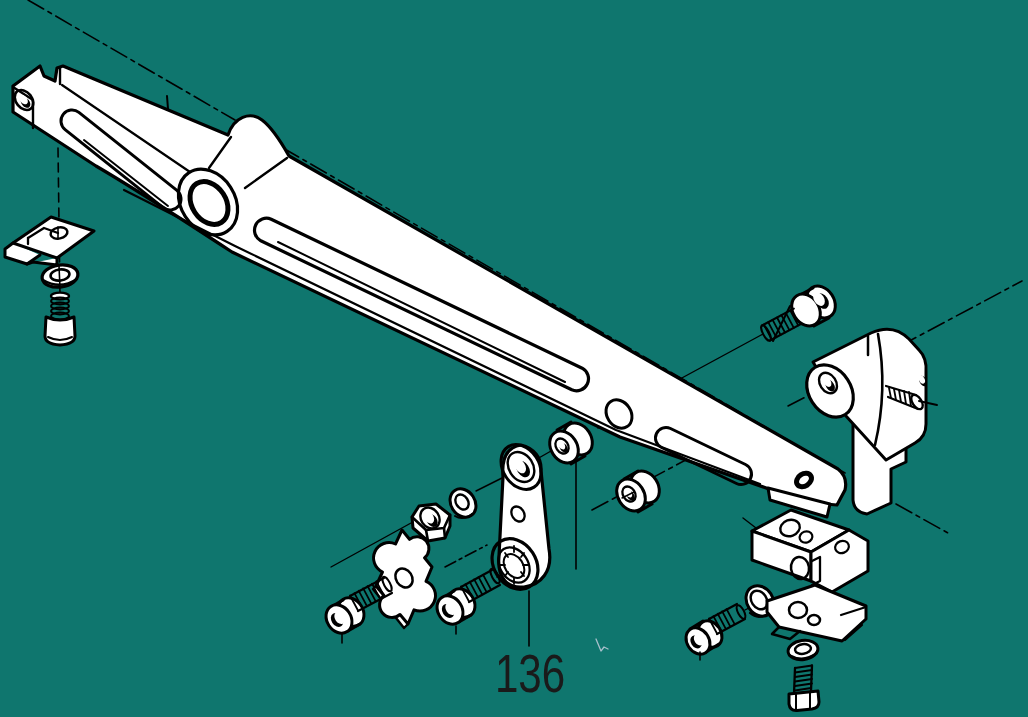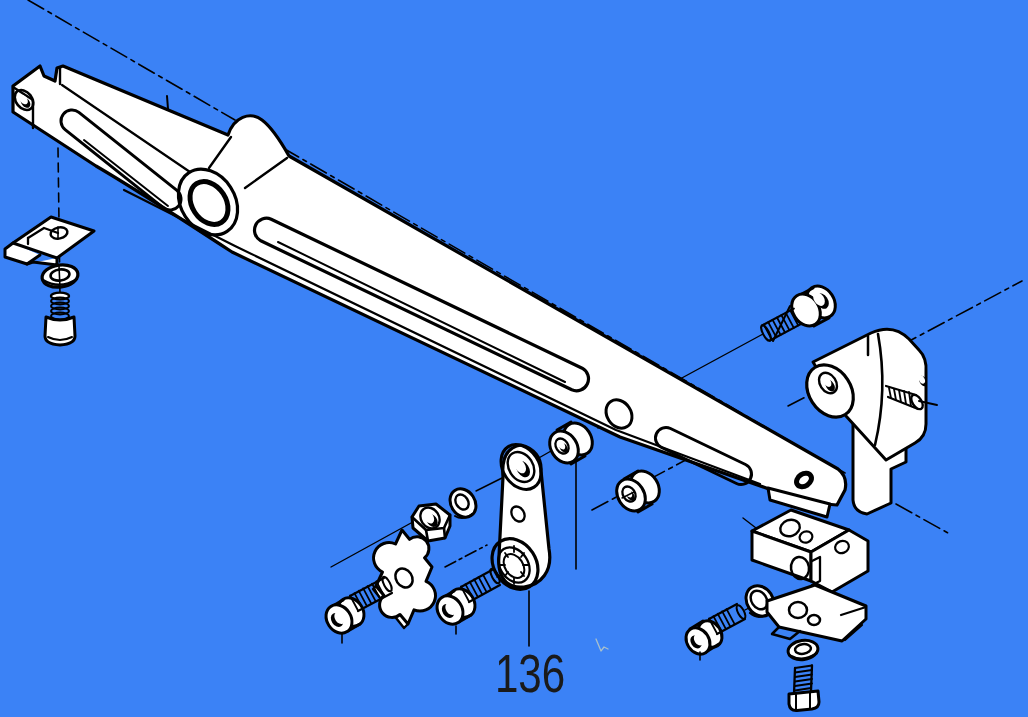--- a/index.html
+++ b/index.html
@@ -1,16 +1,16 @@
 <!DOCTYPE html>
 <html><head>
 <meta charset="utf-8">
 <style>
   html,body{margin:0;padding:0;background:#e8e8e8;}
-  .stage{position:relative;width:1028px;height:717px;background:#3b82f6;overflow:hidden;
+  .stage{position:relative;width:1028px;height:717px;background:#0f766e;overflow:hidden;
          font-family:"Liberation Sans", sans-serif;}
   svg{display:block;}
   .callout-text{font-family:"Liberation Sans", sans-serif;fill:#1a1a1a;}
 </style>
 </head>
 <body>
 
 <div class="stage">
 <svg width="1028" height="717" viewBox="0 0 1028 717" xmlns="http://www.w3.org/2000/svg" fill="none" stroke="#000" stroke-linecap="round" stroke-linejoin="round">
 

